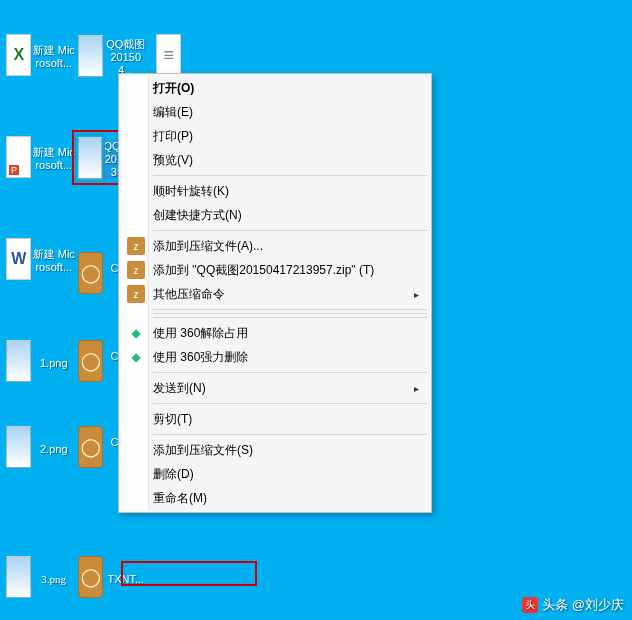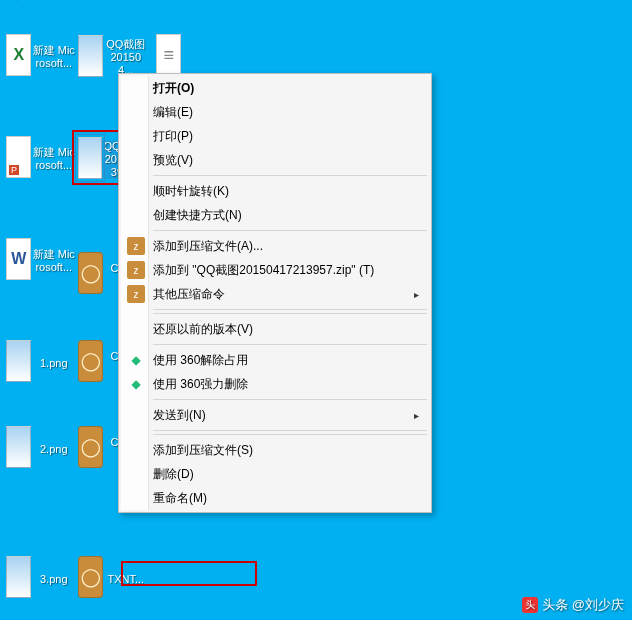--- a/index.html
+++ b/index.html
@@ -159,21 +159,21 @@
 Microsoft...</div>
   </div>
   <div class="icon" style="left:6px; top:340px;">
     <div class="thumb img"></div>
     <div class="label">1.png</div>
   </div>
   <div class="icon" style="left:6px; top:426px;">
     <div class="thumb img"></div>
     <div class="label">2.png</div>
   </div>
-  <div class="icon" style="left:6px; top:556px;">
+  <div class="icon" style="left:6px; top:556px;font-family:Liberation Serif, serif;">
     <div class="thumb img"></div>
     <div class="label">3.png</div>
   </div>
 
   <div class="icon" style="left:78px; top:34px;">
     <div class="thumb img"></div>
     <div class="label">QQ截图
 201504...</div>
   </div>
   <div class="icon selected redbox" style="left:76px; top:134px;">
@@ -224,33 +224,33 @@
     <div class="menu-item">
       <span class="menu-icon archive">z</span>
       <span>添加到 "QQ截图20150417213957.zip" (T)</span>
     </div>
     <div class="menu-item has-sub">
       <span class="menu-icon archive">z</span>
       <span>其他压缩命令</span>
     </div>
     <div class="menu-sep"></div>
     <div class="menu-sep"></div>
-    <div class="menu-item">还原以前的版本(V)</div>
     <div class="menu-sep"></div>
     <div class="menu-item">
       <span class="menu-icon shield">◆</span>
       <span>使用 360解除占用</span>
     </div>
     <div class="menu-item">
       <span class="menu-icon shield">◆</span>
       <span>使用 360强力删除</span>
     </div>
     <div class="menu-sep"></div>
     <div class="menu-item has-sub">发送到(N)</div>
     <div class="menu-sep"></div>
+    <div class="menu-item">剪切(T)</div>
     <div class="menu-sep"></div>
     <div class="menu-item">添加到压缩文件(S)</div>
     <div class="menu-item">删除(D)</div>
     <div class="menu-item">重命名(M)</div>
 
     <div class="redbox-menu" style="left:2px; top:487px; width:136px; height:25px;"></div>
   </div>
 
   <div class="watermark">
     <span class="w-icon">头</span>

